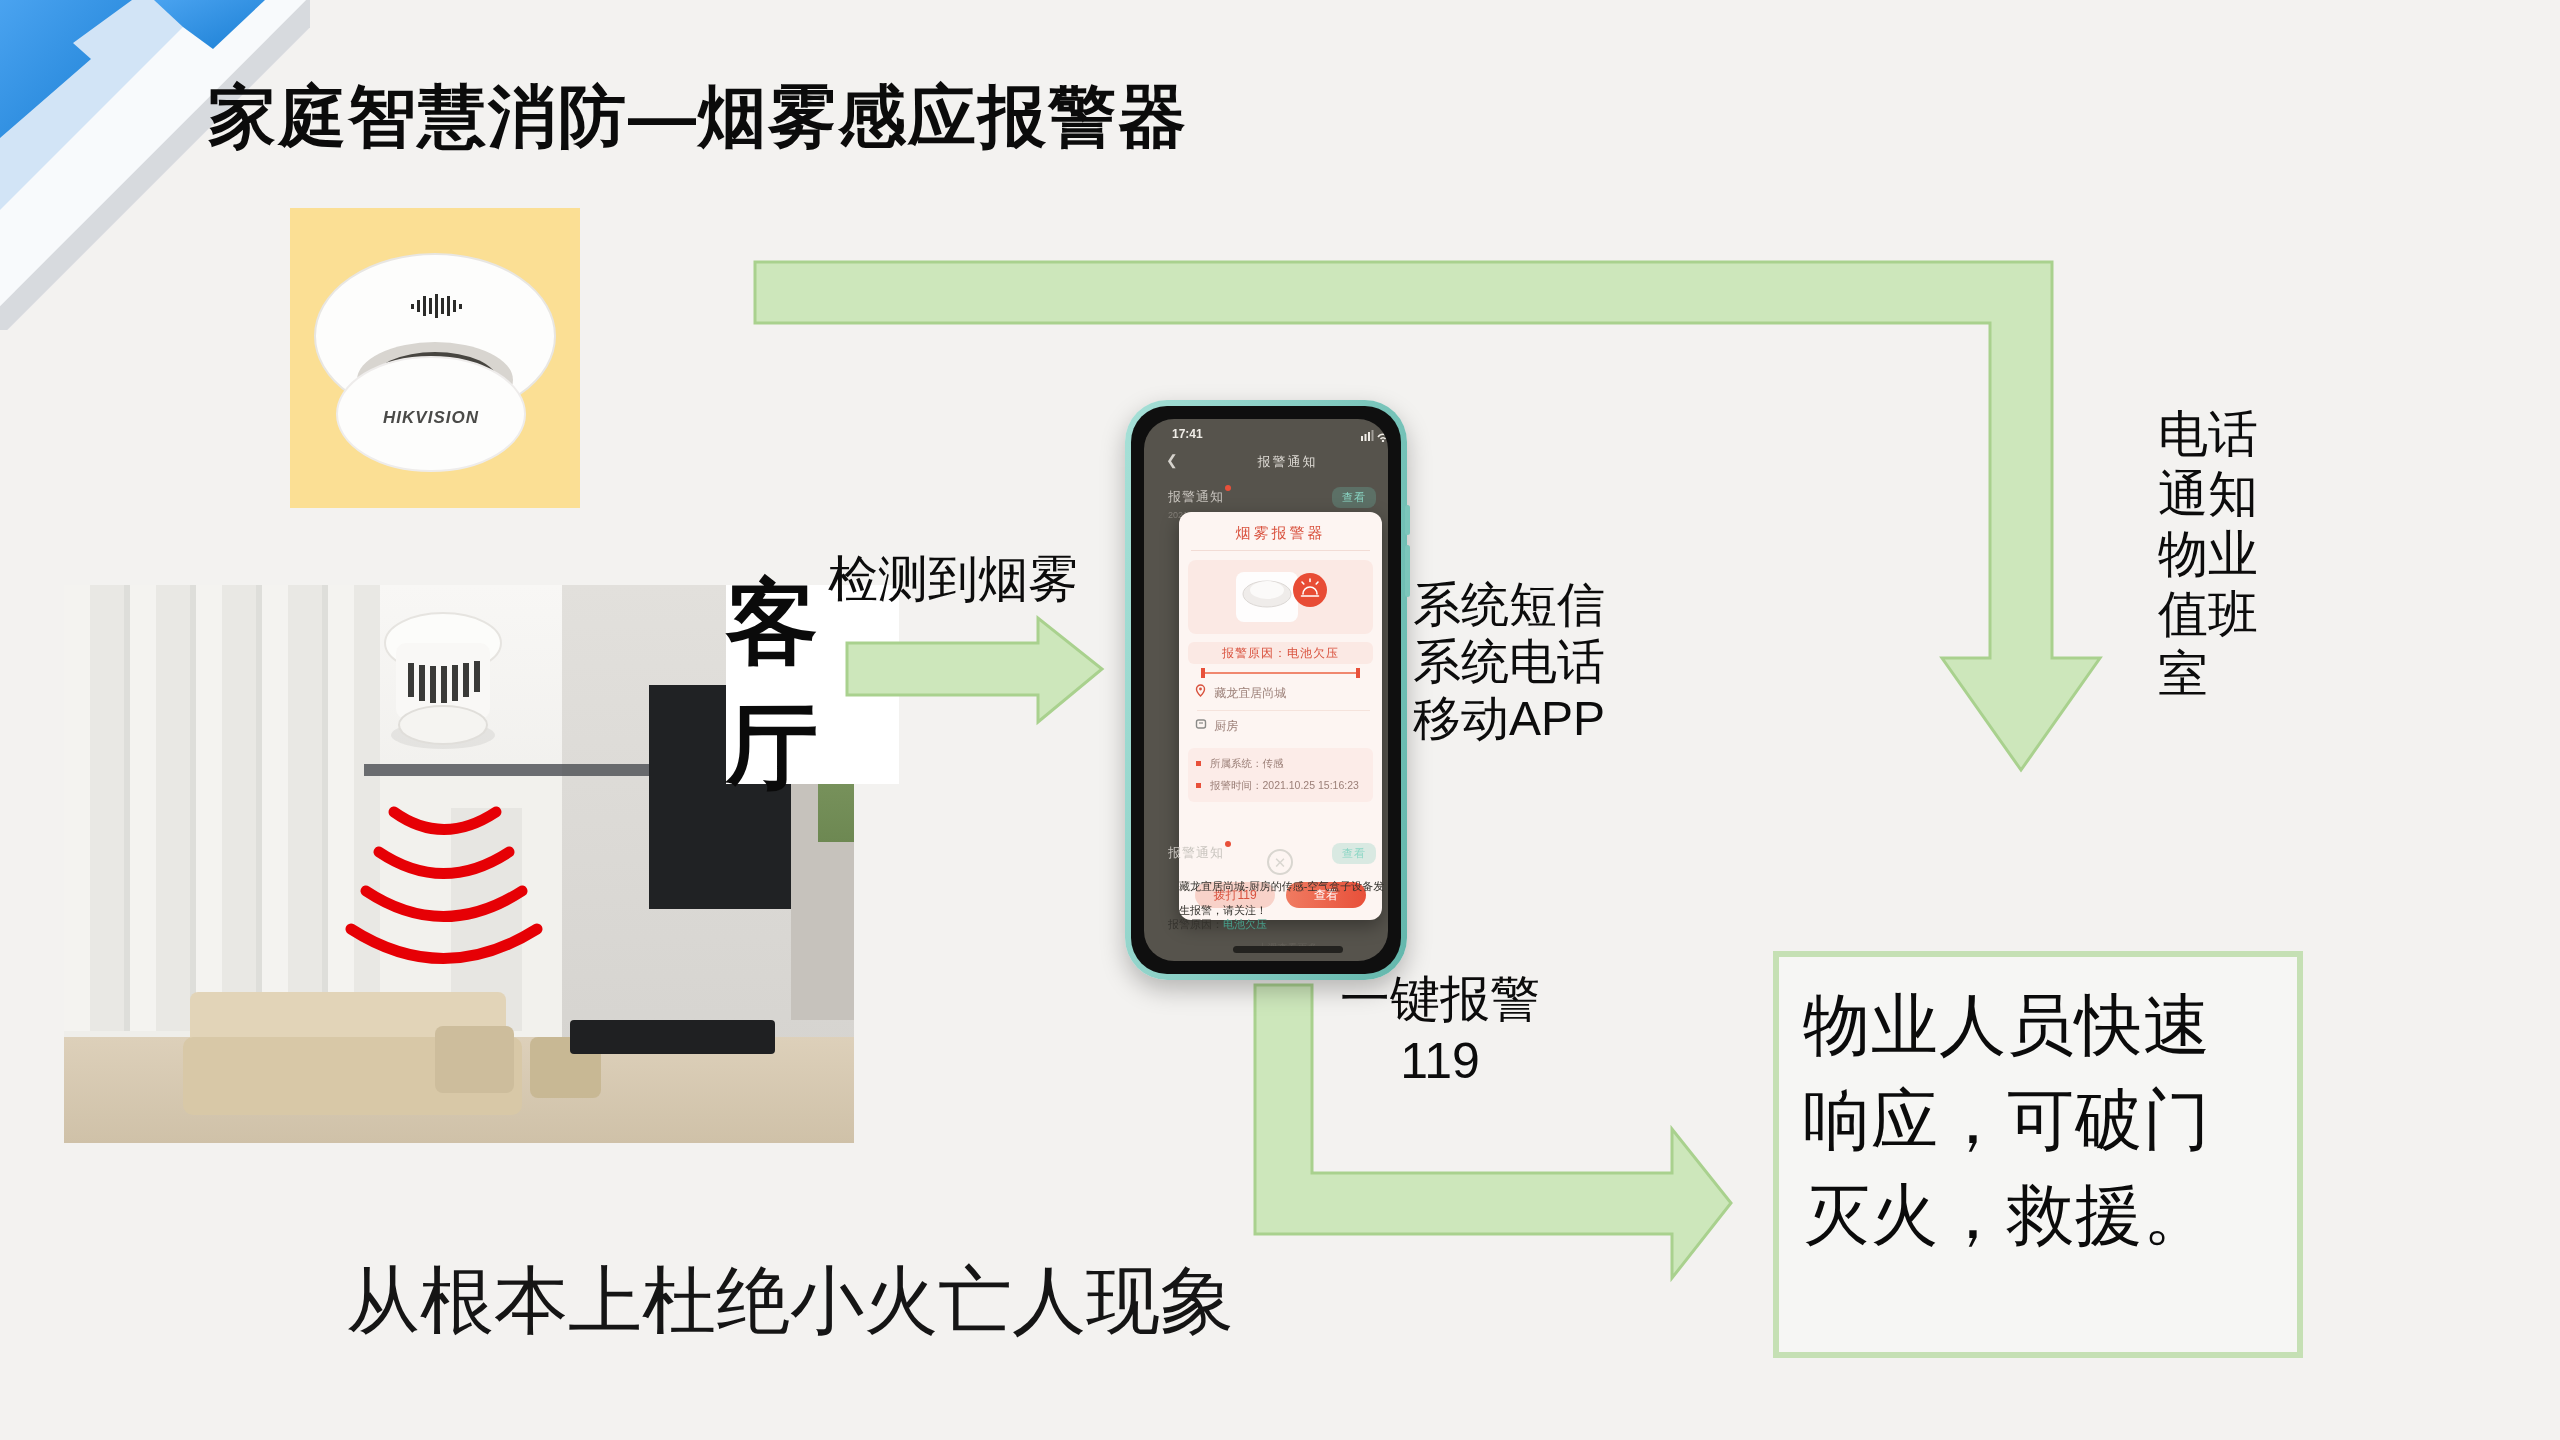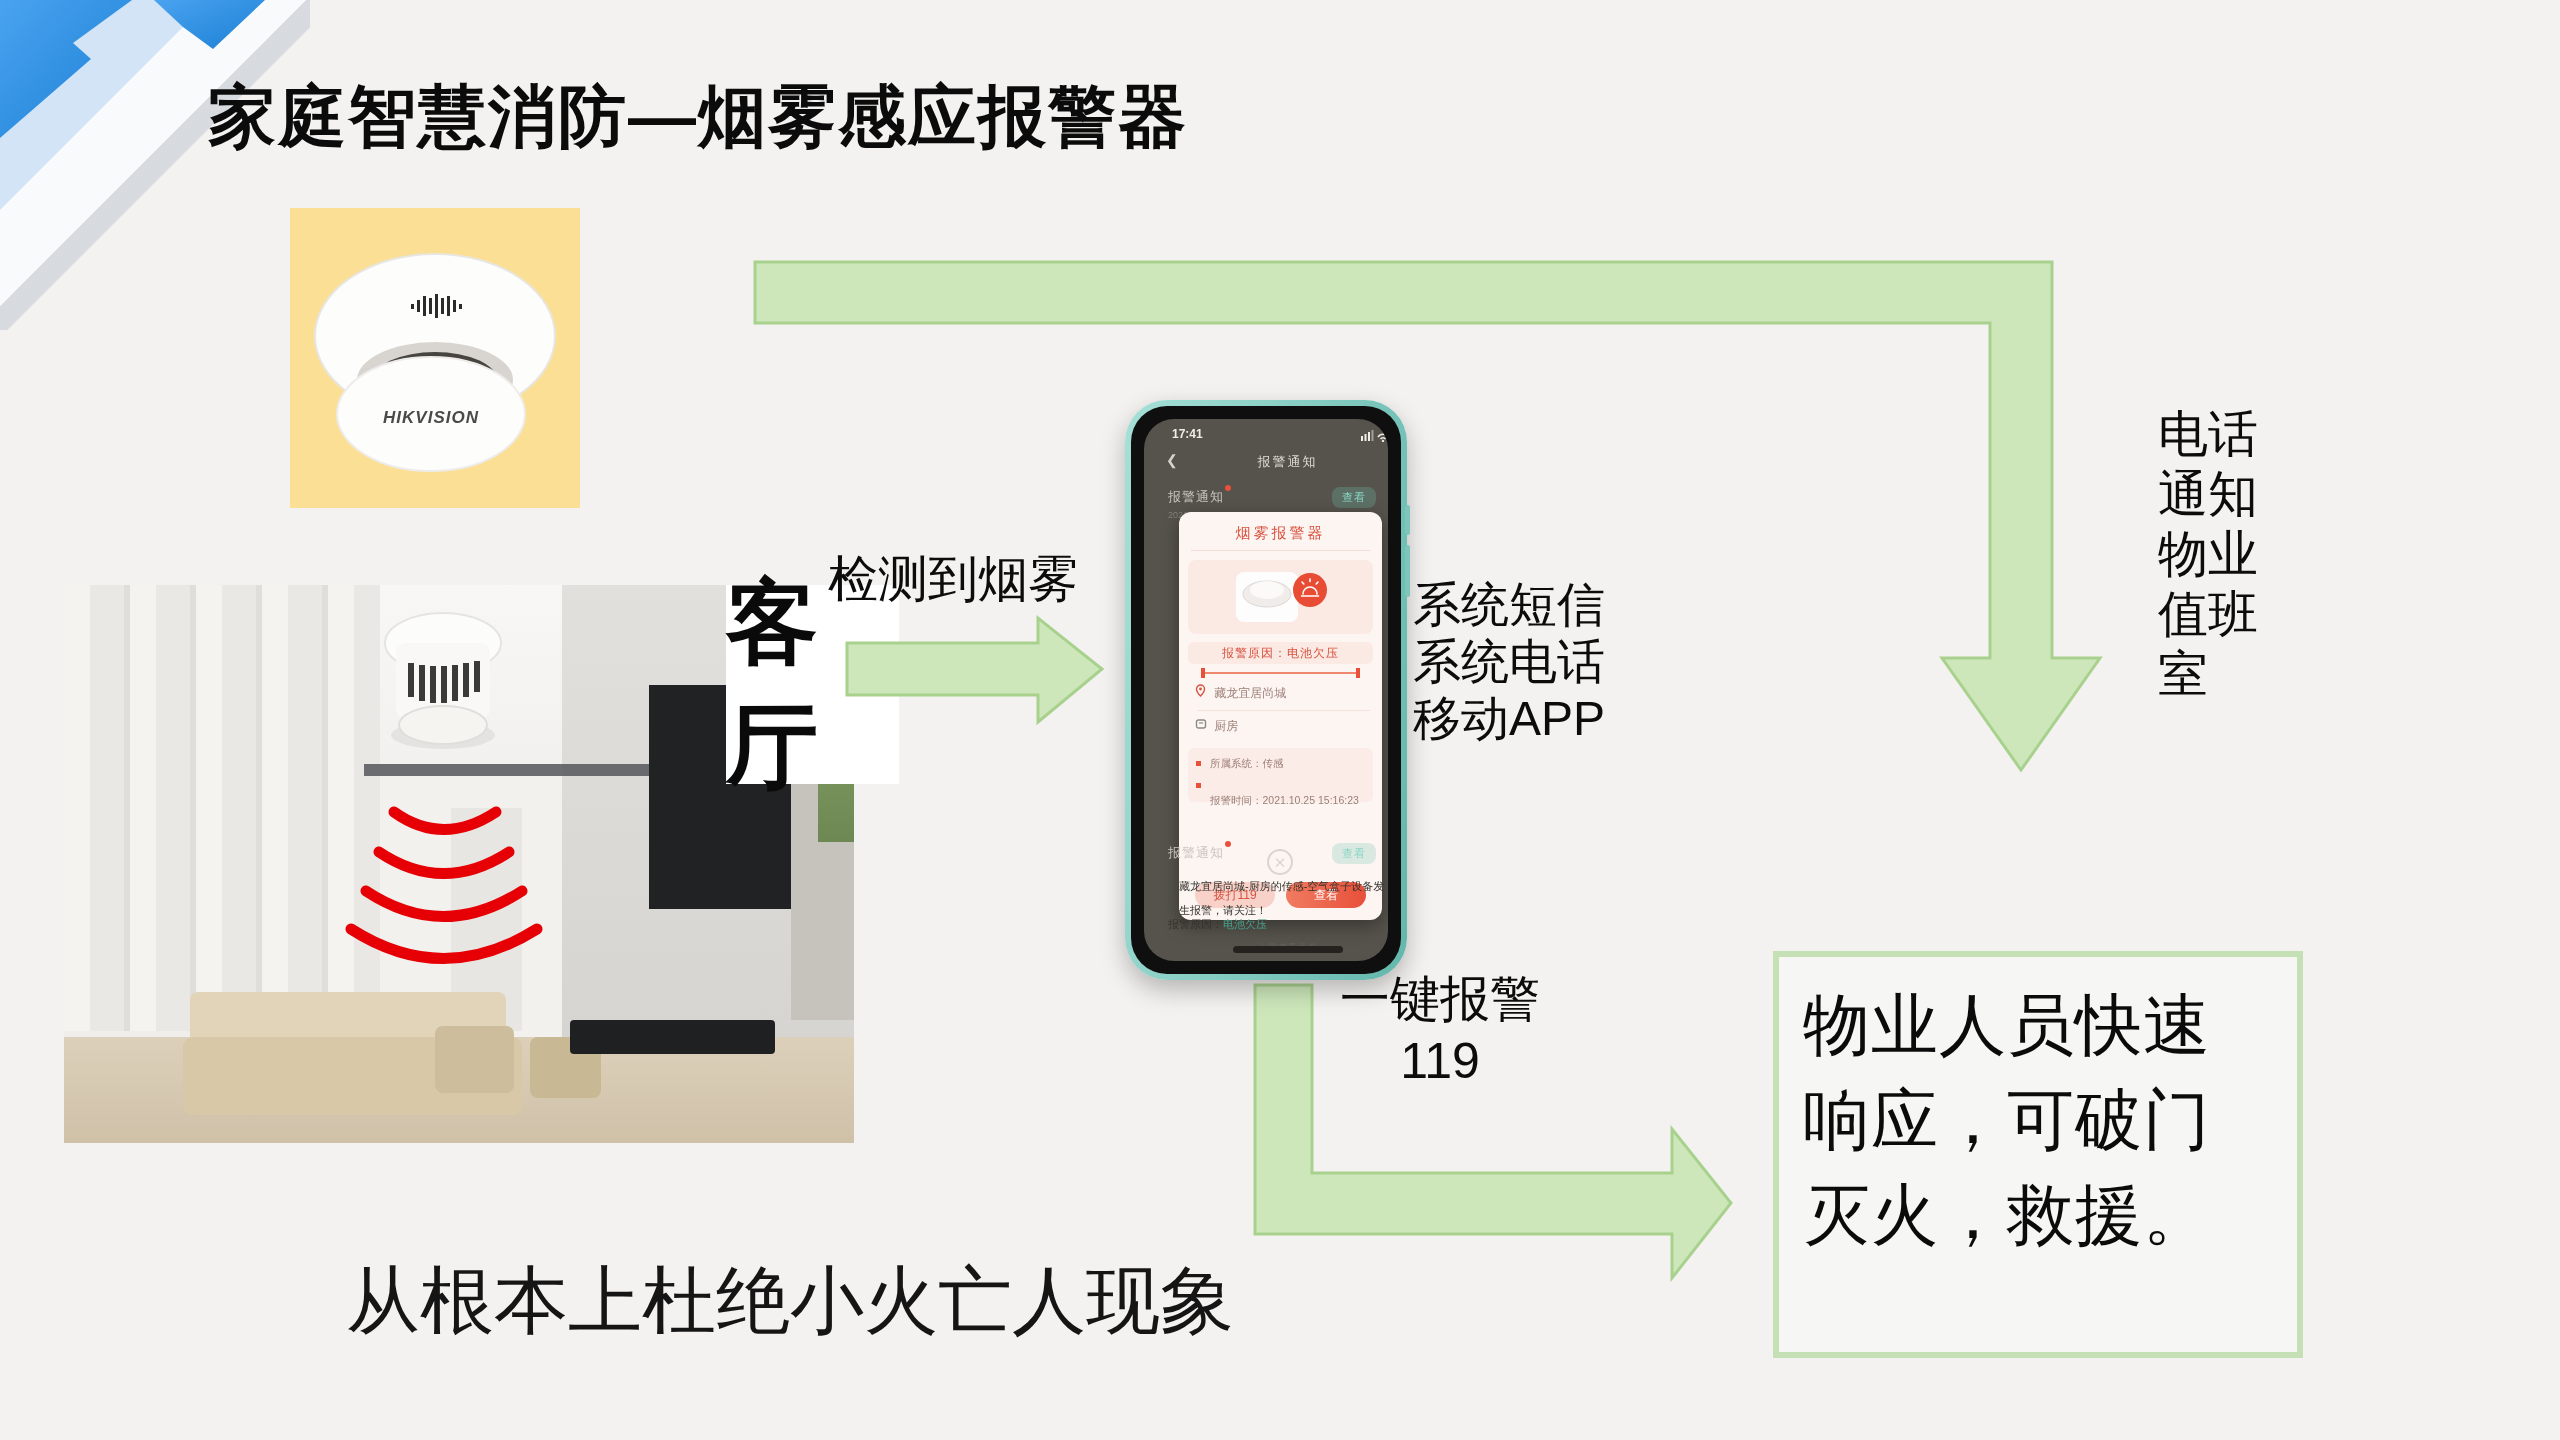--- a/index.html
+++ b/index.html
@@ -309,21 +309,21 @@
                     <line x1="4" y1="5" x2="8" y2="5" stroke="#8a8a88" stroke-width="1.2"></line>
                   </svg>
               </span>
               <span>厨房</span>
             </div>
 
             <div class="mpanelB">
               <span class="bul" style="top:13px;"></span>
               <span class="btext" style="top:9px;">所属系统：传感</span>
               <span class="bul" style="top:35px;"></span>
-              <span class="btext" style="top:46px;">报警时间：2021.10.25 15:16:23</span>
+              <span class="btext" style="top:31px;">报警时间：2021.10.25 15:16:23</span>
             </div>
 
             <div class="mbtns">
               <div class="btn1">拨打119</div>
               <div class="btn2">查看</div>
             </div>
           </div>
 
           <div class="closex">✕</div>
 

